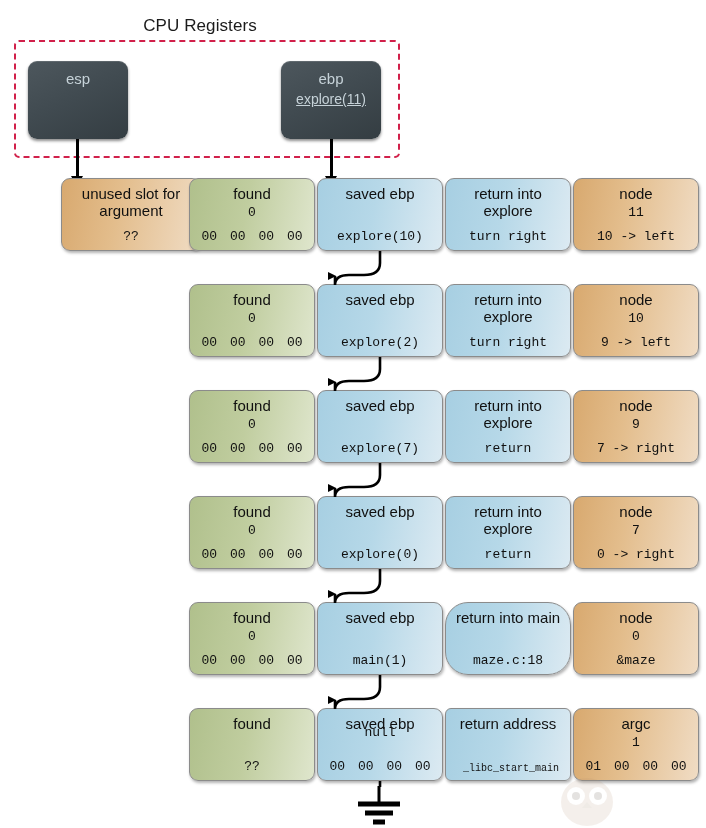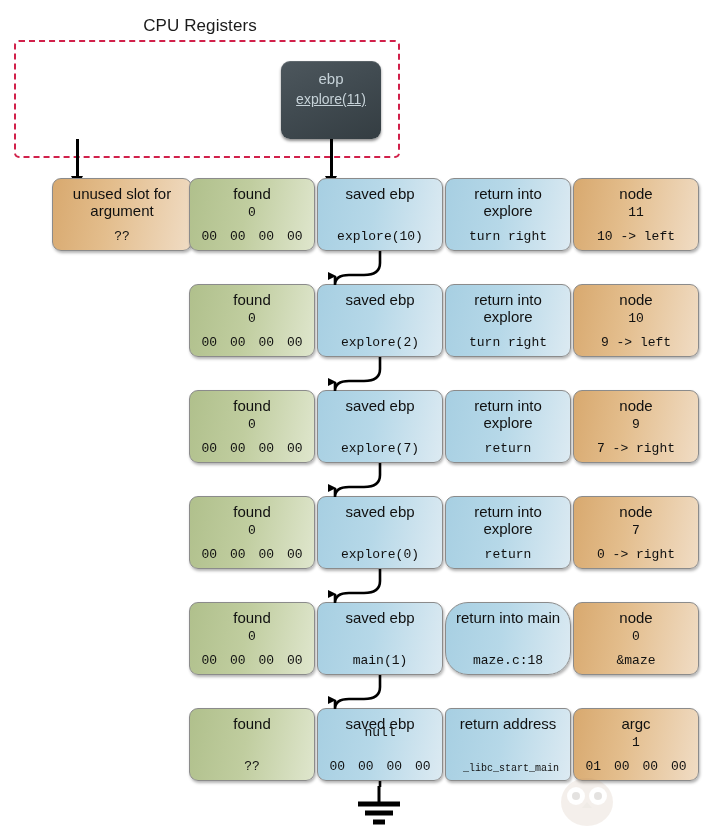--- a/index.html
+++ b/index.html
@@ -103,36 +103,40 @@
   }
 </style>
 </head>
 <body>
 
 <div id="stage">
 
   <div class="cpu-title">CPU Registers</div>
   <div class="cpu-box"></div>
 
+  <div class="reg" id="reg-esp">
+    <span>esp</span>
+    <span class="sub"></span>
+  </div>
 
   <div class="reg" id="reg-ebp">
     <span>ebp</span>
     <span class="sub">explore(11)</span>
   </div>
 
   <div class="reg-arrow" id="arrow-esp">
       <i class="head"></i>
     </div>
   <div class="reg-arrow" id="arrow-ebp">
       <i class="head"></i>
     </div>
 
   <div id="rows-host">
       <div class="row" style="left: 0px; top: 178px; width: 706px;">
-        <div class="cell c-tan" style="left: 52px; width: 140px;">
+        <div class="cell c-tan" style="left: 61px; width: 140px;">
           <div class="label">unused slot for
 argument</div>
           <div class="val">??</div>
         </div>
         <div class="cell c-green" style="left: 189px; width: 126px;">
           <div class="label">found</div>
           <div class="val" style="bottom: auto; top: 26px;">0</div>
           <div class="val bytes">
             <span>00</span>
             <span>00</span>

